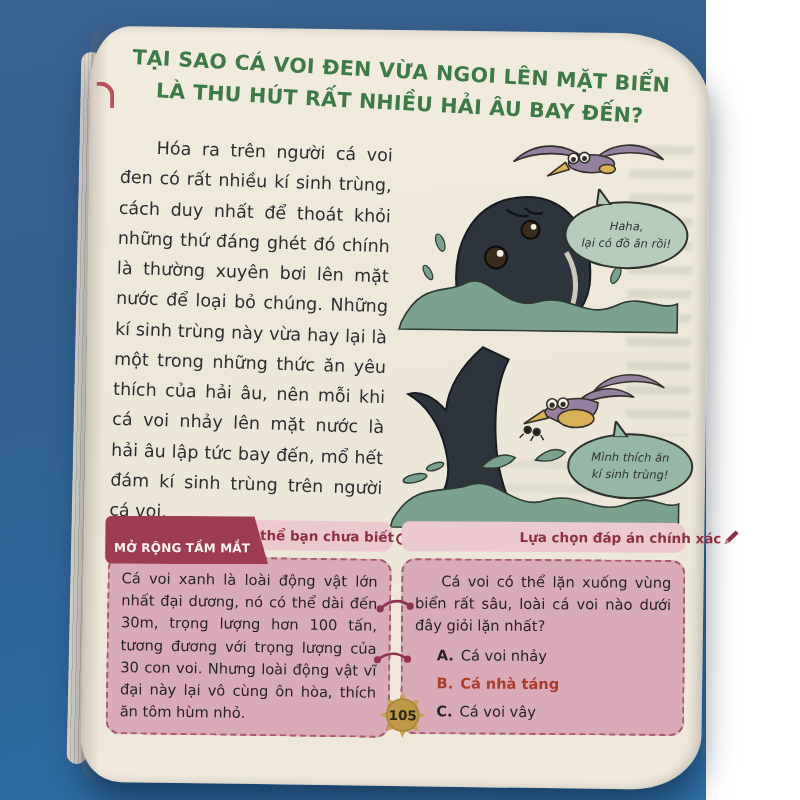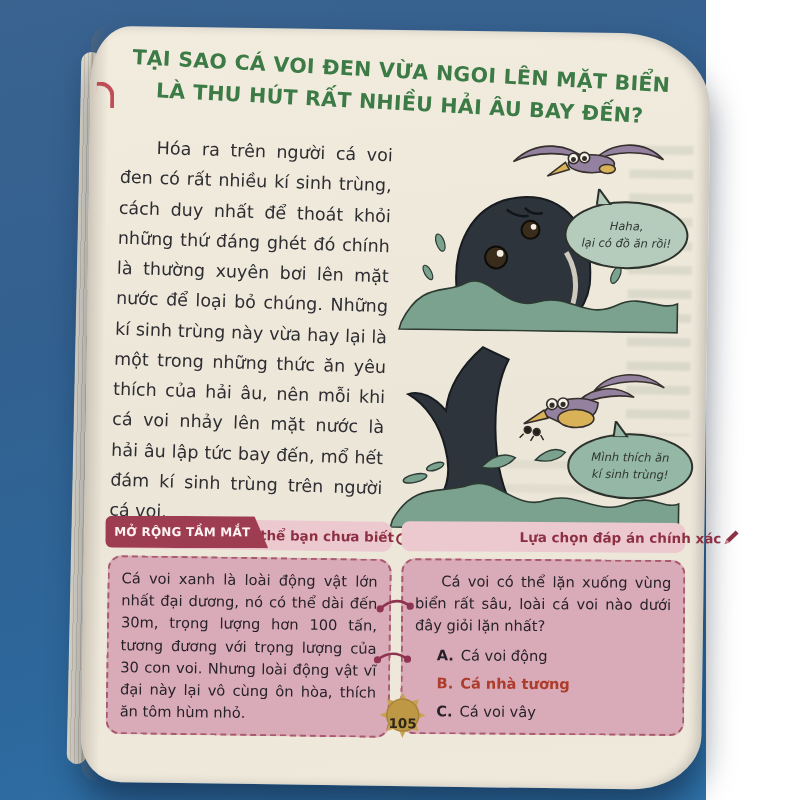--- a/index.html
+++ b/index.html
@@ -63,21 +63,21 @@
 
   
   .section{position:absolute;width:284px;}
   .section.fact{left:24px;top:492px;}
   .section.quiz{left:318px;top:490px;transform:rotate(-0.4deg);}
 
   .section-header{position:relative;height:30px;background:#ecc9cf;
                   border-radius:8px 10px 10px 8px;display:flex;align-items:center;}
   .tag{position:absolute;left:-3px;top:-3px;height:32px;display:flex;align-items:center;
        background:#9e3c51;color:#fdf3f0;font-weight:bold;font-size:12px;
-       padding:0 18px 0 9px;border-radius:7px 2px 0 7px;letter-spacing:.2px;
+       padding:16px 18px 0 9px;border-radius:7px 2px 0 7px;letter-spacing:.2px;
        clip-path:polygon(0 0,calc(100% - 14px) 0,100% 100%,0 100%);
        transform:rotate(-0.6deg);}
   .subtitle{color:#8e3044;font-weight:bold;font-size:13.5px;white-space:nowrap;}
   .fact .subtitle{margin-left:128px;}
   .quiz .subtitle{margin-left:118px;}
   .hdr-icon{margin-left:auto;margin-right:8px;flex:0 0 auto;}
 
   .pink-box{margin-top:7px;background:#d9aab7;border:2px dashed #a85a6c;border-radius:14px;
             padding:10px 12px;color:#27222a;font-size:14.6px;line-height:1.52;text-align:justify;}
   .fact .pink-box{min-height:118px;}
@@ -87,21 +87,21 @@
   .option{display:flex;gap:7px;margin-top:6px;font-size:14.6px;}
   .option .opt-label{font-weight:bold;}
   .option.highlight{color:#ad3c2b;font-weight:bold;}
 
   .stitch{position:absolute;width:40px;height:24px;}
   .stitch.s1{left:292px;top:562px;}
   .stitch.s2{left:290px;top:614px;}
 
   
   .badge{position:absolute;left:298px;top:662px;width:46px;height:46px;}
-  .badge .num{position:absolute;left:0;top:8px;width:46px;height:46px;display:flex;
+  .badge .num{position:absolute;left:0;top:0;width:46px;height:46px;display:flex;
               align-items:center;justify-content:center;color:#2e2917;
               font-weight:bold;font-size:13.5px;}
 </style>
 </head>
 <body>
 
 <div class="photo"></div>
 <div class="white-strip"></div>
 <div class="page-stack"></div>
 
@@ -218,25 +218,25 @@
       <svg class="hdr-icon" width="18" height="18" viewBox="0 0 18 18">
         <polygon points="3,15 5,10 14,1 17,4 8,13" fill="#8e3044"></polygon>
         <polygon points="3,15 8,13 5,10" fill="#c98a96"></polygon>
       </svg>
     </div>
     <div class="pink-box">
       <div class="question">Cá voi có thể lặn xuống vùng biển rất sâu, loài cá voi nào dưới đây giỏi lặn nhất?</div>
       <div class="options">
         <div class="option">
           <span class="opt-label">A.</span>
-          <span>Cá voi động</span>
+          <span>Cá voi nhảy</span>
         </div>
         <div class="option highlight">
           <span class="opt-label">B.</span>
-          <span>Cá nhà tương</span>
+          <span>Cá nhà táng</span>
         </div>
         <div class="option">
           <span class="opt-label">C.</span>
           <span>Cá voi vây</span>
         </div>
       </div>
     </div>
   </div>
 
   <svg class="stitch s1" viewBox="0 0 40 24">

